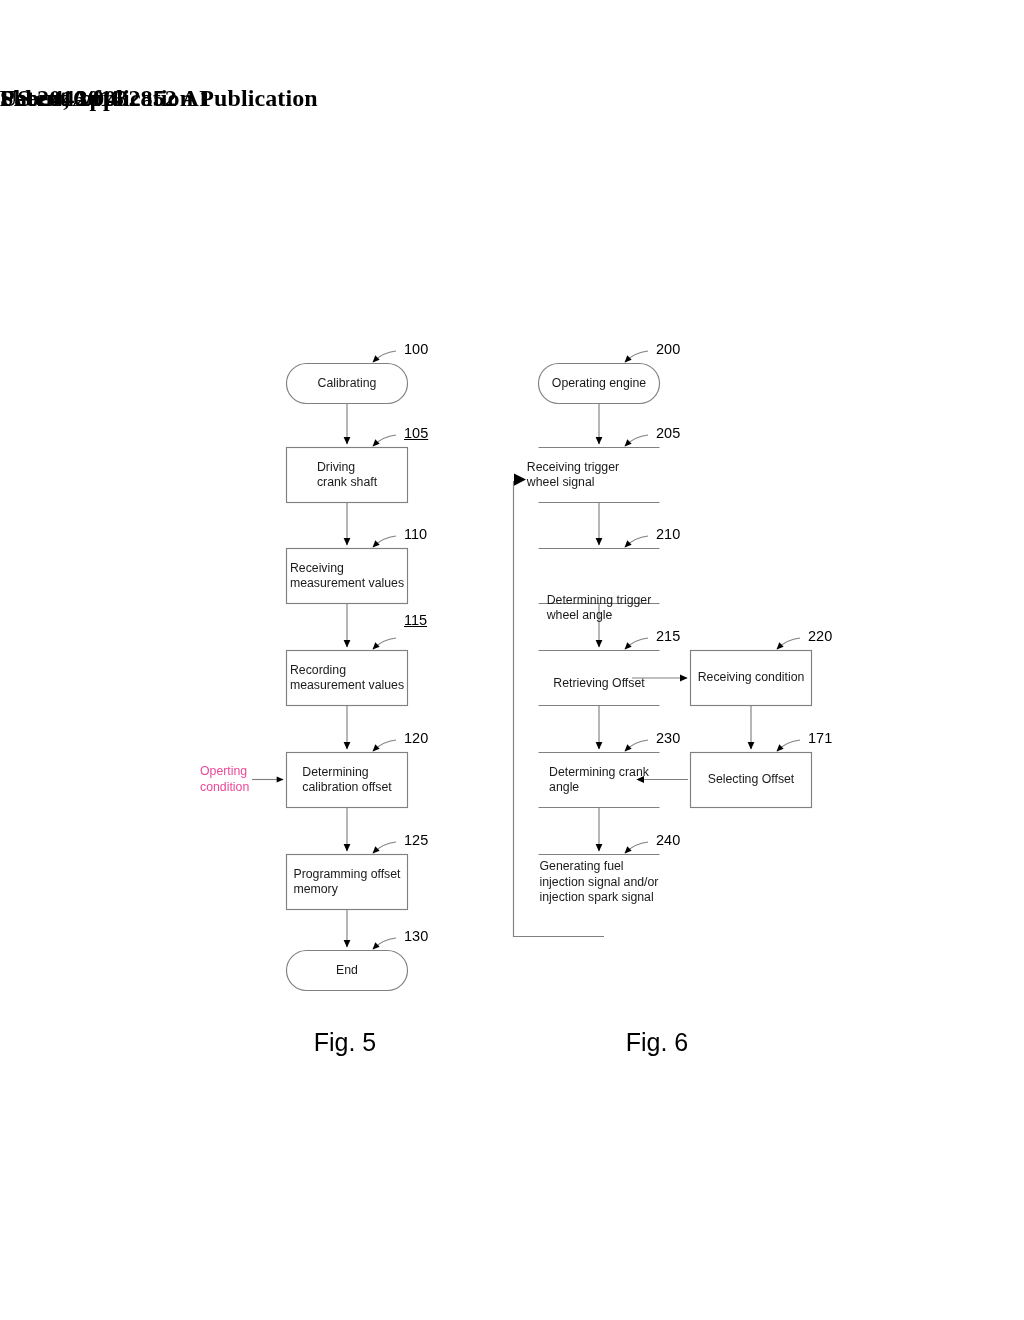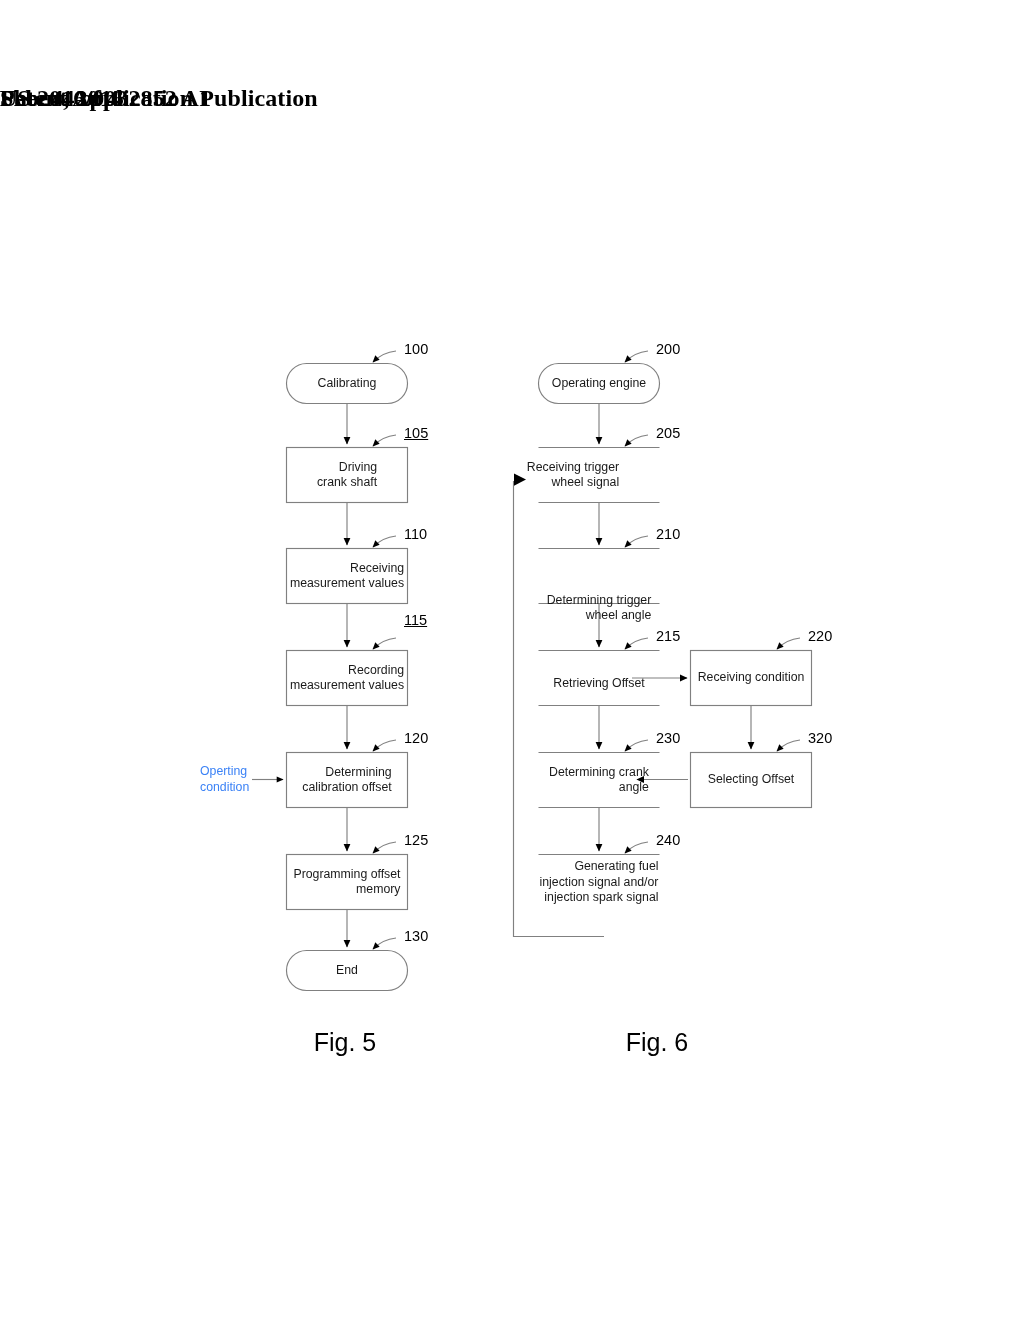--- a/index.html
+++ b/index.html
@@ -42,21 +42,21 @@
     top: 0;
     left: 0;
     width: 1024px;
     height: 1320px;
   }
   #drawing svg { display: block; }
 
   
   .node-label {
     position: absolute;
-    text-align: right;
+    text-align: left;
     font-family: "Liberation Sans", sans-serif;
     font-size: 12.3px;
     line-height: 15.5px;
     color: #1a1a1a;
     white-space: pre-line;
     display: flex;
     align-items: center;
     justify-content: center;
   }
   .ref-num {
@@ -64,21 +64,21 @@
     font-family: "Liberation Sans", sans-serif;
     font-size: 14.5px;
     line-height: 16px;
     color: #000000;
   }
   .side-label {
     position: absolute;
     font-family: "Liberation Sans", sans-serif;
     font-size: 12.3px;
     line-height: 15.5px;
-    color: #3b82f6;
+    color: #ec4899;
     white-space: pre-line;
     text-align: left;
   }
   .fig-caption {
     position: absolute;
     font-family: "Liberation Sans", sans-serif;
     font-size: 25px;
     line-height: 28px;
     color: #000000;
     text-align: center;
@@ -265,17 +265,17 @@
 <div class="node-label" style="left:524px; top:855px; width:150px; height:56px; align-items:flex-start; padding-top:4px;">Generating fuel
 injection signal and/or
 injection spark signal</div>
 
 <div class="ref-num" style="left:656px; top:341px;">200</div>
 <div class="ref-num" style="left:656px; top:425px;">205</div>
 <div class="ref-num" style="left:656px; top:526px;">210</div>
 <div class="ref-num" style="left:656px; top:628px;">215</div>
 <div class="ref-num" style="left:808px; top:628px;">220</div>
 <div class="ref-num" style="left:656px; top:730px;">230</div>
-<div class="ref-num" style="left:808px; top:730px;">320</div>
+<div class="ref-num" style="left:808px; top:730px;">171</div>
 <div class="ref-num" style="left:656px; top:832px;">240</div>
 
 <div class="fig-caption" style="left:285px; top:1028px; width:120px;">Fig. 5</div>
 <div class="fig-caption" style="left:597px; top:1028px; width:120px;">Fig. 6</div>
 
 </body></html>

